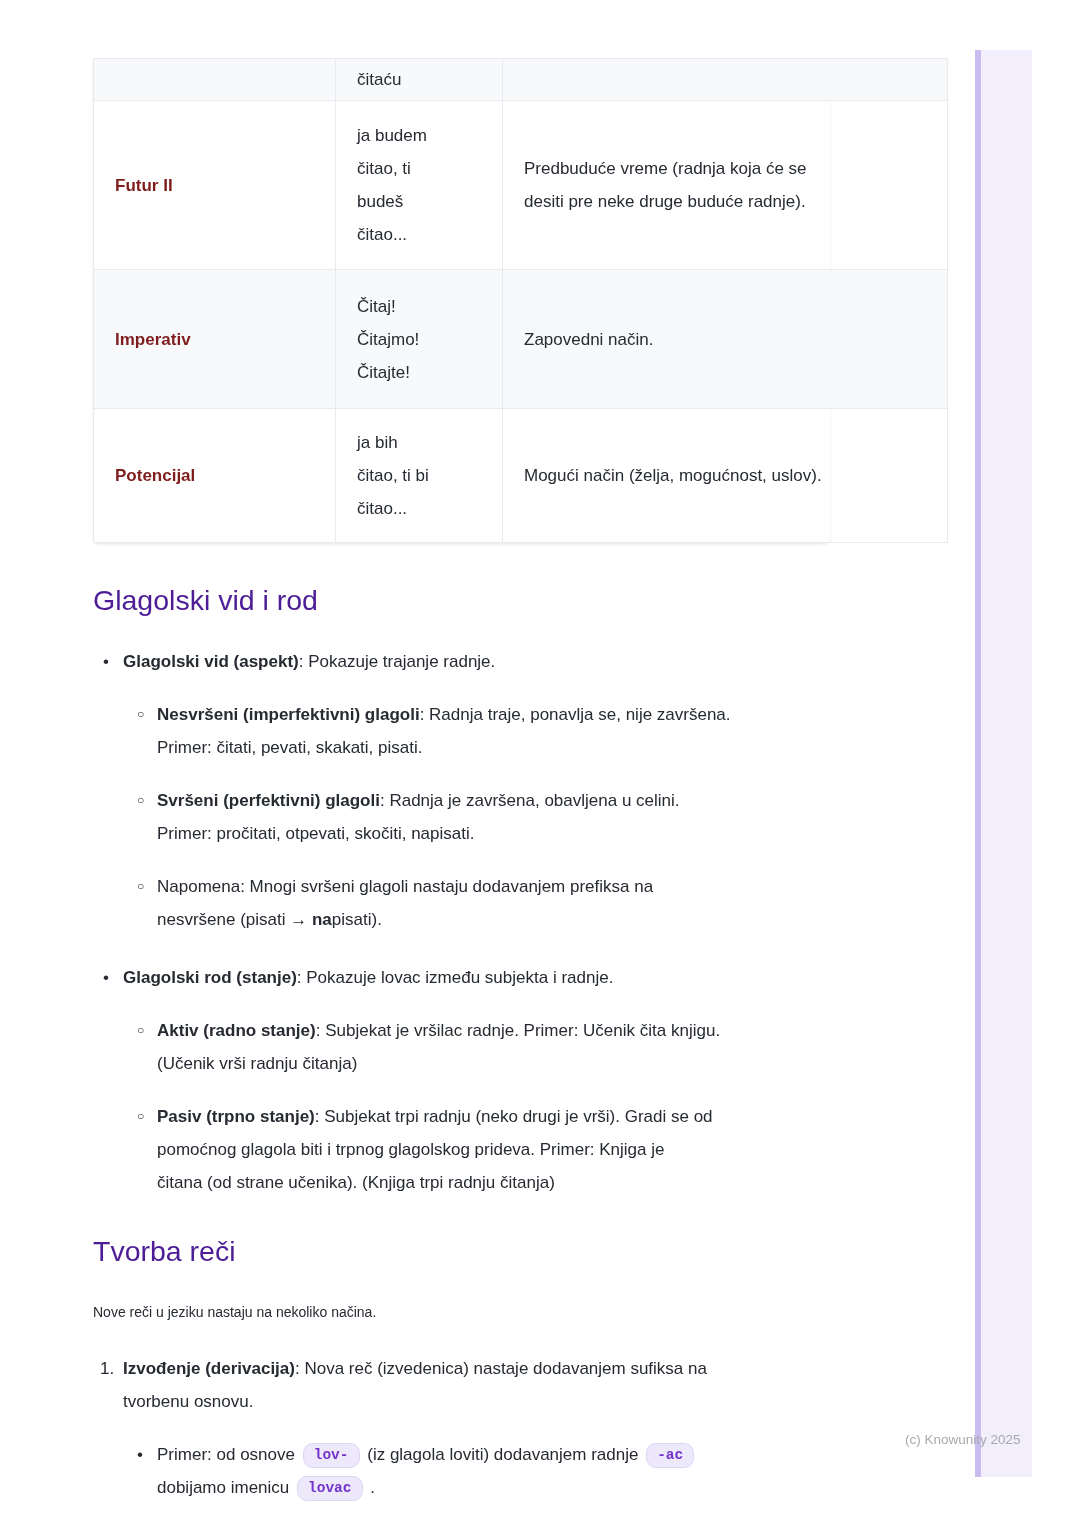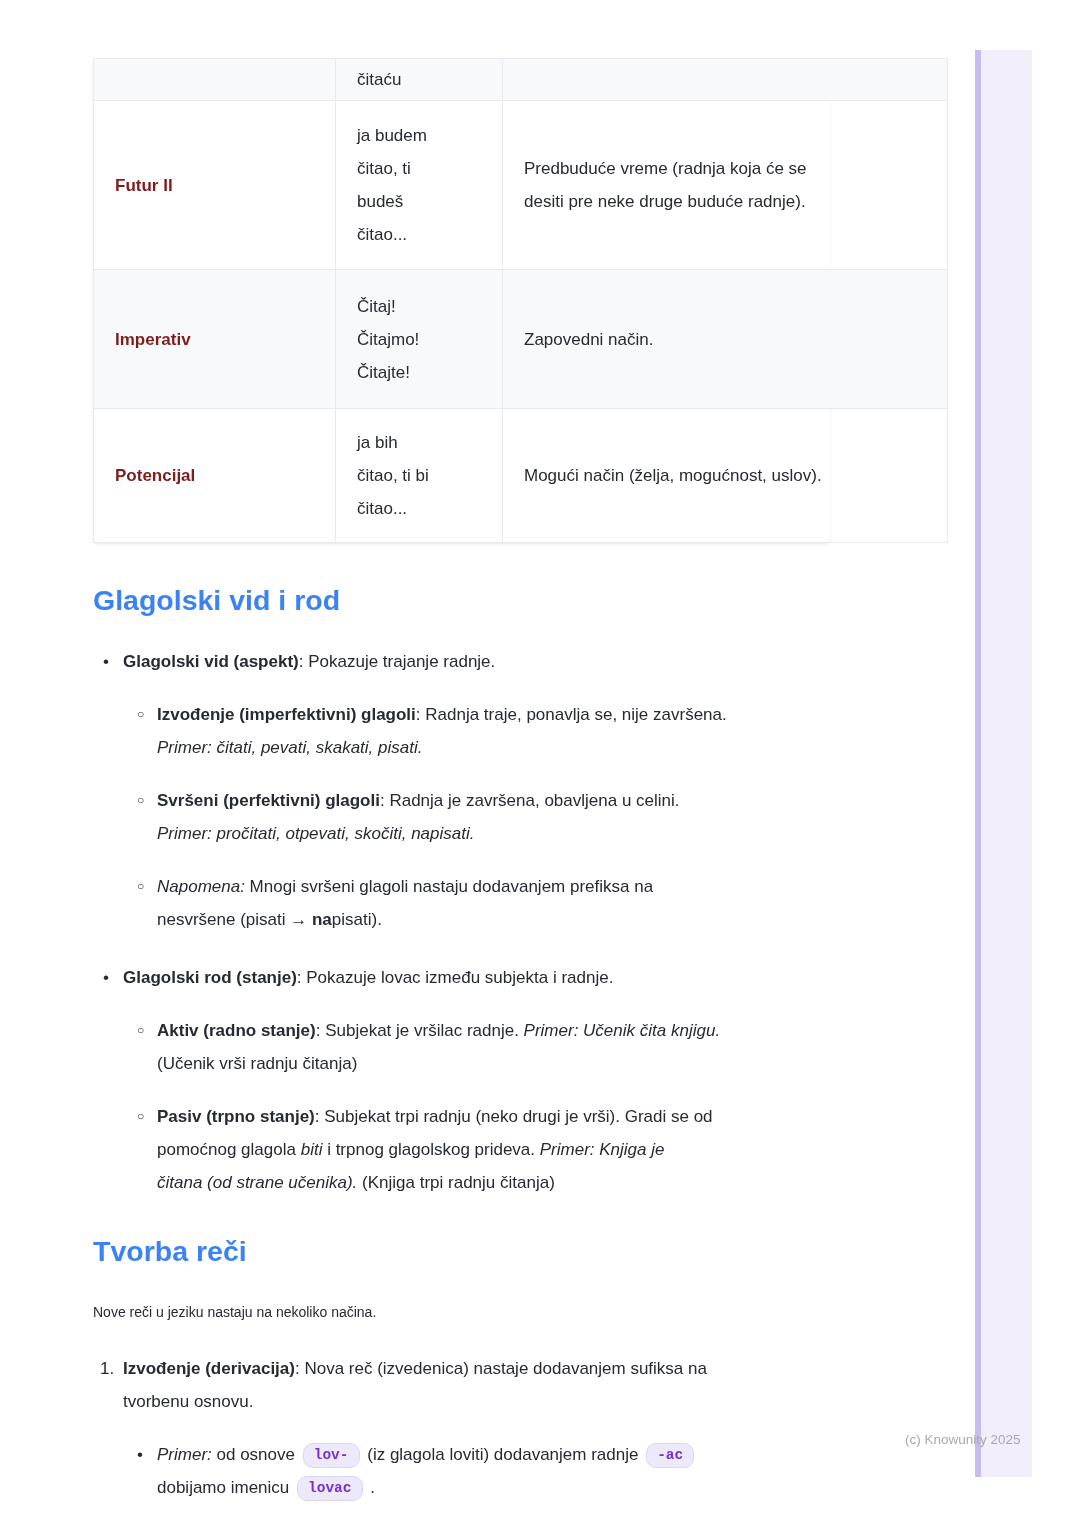--- a/index.html
+++ b/index.html
@@ -32,39 +32,39 @@
   td.c3{width:405px;}
   tr.stripe td{background:#f8f9fb;}
   tr.partial td{height:24px;padding-top:4px;padding-bottom:4px;vertical-align:middle;}
   tr.r-mid td{height:140px;}
   tr.r-imp td{height:110px;}
   tr.r-pot td{height:105px;}
 
   
   h2.section-heading{
     margin:41px 0 28px 0;
-    font-size:28.5px;line-height:33px;font-weight:700;
-    color:#3b82f6;
+    font-size:28.5px;line-height:33px;font-weight:400;
+    color:#4c1d95;
   }
   h2.h-tvorba{margin-top:36px;}
   .para{font-size:14px;line-height:33px;margin:4px 0 23px 0;}
 
   
   .li{display:flex;margin-bottom:20px;font-size:17px;line-height:33px;}
   .li .txt{flex:1 1 auto;}
   .marker{flex:0 0 20px;width:20px;color:#262a31;}
   .l1{padding-left:10px;}
   .l1 .marker{font-size:17px;}
   .l2{padding-left:44px;}
   .l2 .marker{font-size:12px;}
   .numbered{padding-left:7px;}
   .num-marker{flex:0 0 23px;width:23px;}
 
   .b{font-weight:700;margin-top:12px;}
-  .i{font-style:italic;}
+  .i{}
 
   
   .chip{
     display:inline-block;
     background:#ede9fb;
     border:1px solid #dcd4f5;
     border-radius:10px;
     padding:0 10px;
     margin:0 3px;
     font-family:"Liberation Mono","DejaVu Sans Mono",monospace;
@@ -118,21 +118,21 @@
   </div>
 
   <h2 class="section-heading">Glagolski vid i rod</h2>
 
   <div class="li l1">
     <span class="marker">•</span>
     <div class="txt"><span class="b">Glagolski vid (aspekt)</span><span>: Pokazuje trajanje radnje.</span></div>
   </div>
   <div class="li l2">
     <span class="marker">○</span>
-    <div class="txt"><span class="b">Izvođenje (imperfektivni) glagoli</span><span>: Radnja traje, ponavlja se, nije završena.</span><br><span class="i">Primer: čitati, pevati, skakati, pisati.</span></div>
+    <div class="txt"><span class="b">Nesvršeni (imperfektivni) glagoli</span><span>: Radnja traje, ponavlja se, nije završena.</span><br><span class="i">Primer: čitati, pevati, skakati, pisati.</span></div>
   </div>
   <div class="li l2">
     <span class="marker">○</span>
     <div class="txt"><span class="b">Svršeni (perfektivni) glagoli</span><span>: Radnja je završena, obavljena u celini.</span><br><span class="i">Primer: pročitati, otpevati, skočiti, napisati.</span></div>
   </div>
   <div class="li l2" style="margin-bottom:25px;">
     <span class="marker">○</span>
     <div class="txt"><span class="i">Napomena:</span><span> Mnogi svršeni glagoli nastaju dodavanjem prefiksa na</span><br><span>nesvršene (pisati → </span><span class="b">na</span><span>pisati).</span></div>
   </div>
   <div class="li l1">

